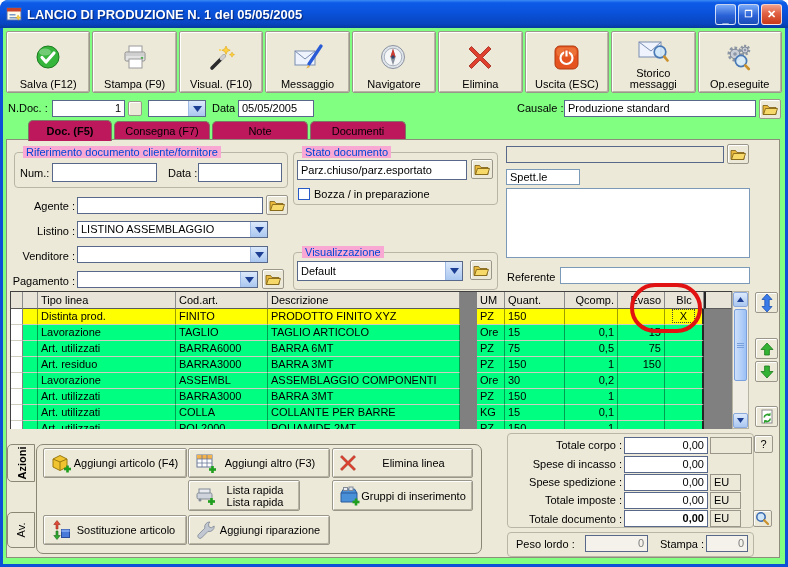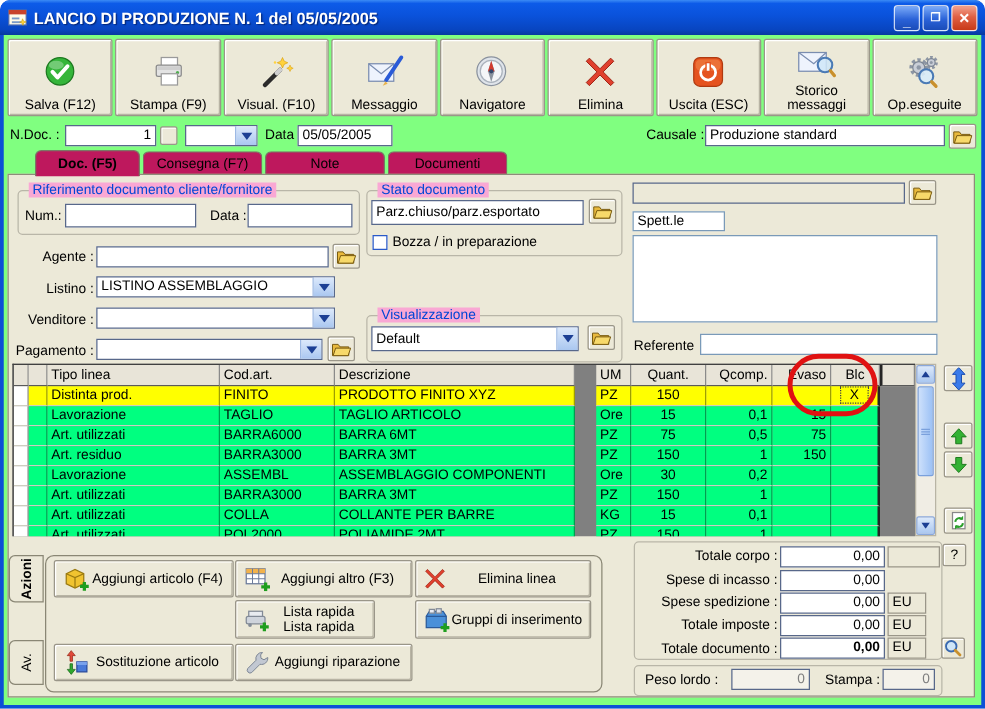--- a/index.html
+++ b/index.html
@@ -39,21 +39,21 @@
   .grow{display:flex;height:16px;}
   .ghead{height:17px;}
   .gc{box-sizing:border-box;padding:0 3px;line-height:15px;border-right:1px solid rgba(0,0,0,.38);border-bottom:1px solid #cfccc0;white-space:nowrap;overflow:hidden;font-size:11px;}
   .ghead .gc{background:#e8e4d8;border-right:1px solid #8a8a8a;border-bottom:1px solid #5a5a5a;line-height:16px;}
   .c-sel{width:12px;background:#fff;border-right:1px solid #808080;}
   .c-clr{width:15px;}
   .c-tipo{width:138px;}
   .c-cod{width:92px;}
   .c-desc{width:192px;}
   .c-um{width:28px;margin-left:17px;}
-  .c-quant{width:60px;text-align:center;}
+  .c-quant{width:60px;text-align:left;}
   .c-qcomp{width:53px;text-align:right;}
   .c-evaso{width:47px;text-align:right;}
   .c-blc{width:39px;text-align:center;border-right:2px solid #252525;}
   .c-fill{flex:1;border:none;}
   .ghead .c-sel{background:#e8e4d8;}
   .row-yellow .gc{background:#ffff00;}
   .row-green .gc{background:#00ff80;}
   .row-yellow .c-sel,.row-green .c-sel{background:#fff;}
   .row-yellow .c-fill,.row-green .c-fill{background:transparent;border:none;}
   .xmark{display:inline-block;border:1px dotted #444;padding:0 7px;line-height:12px;}

